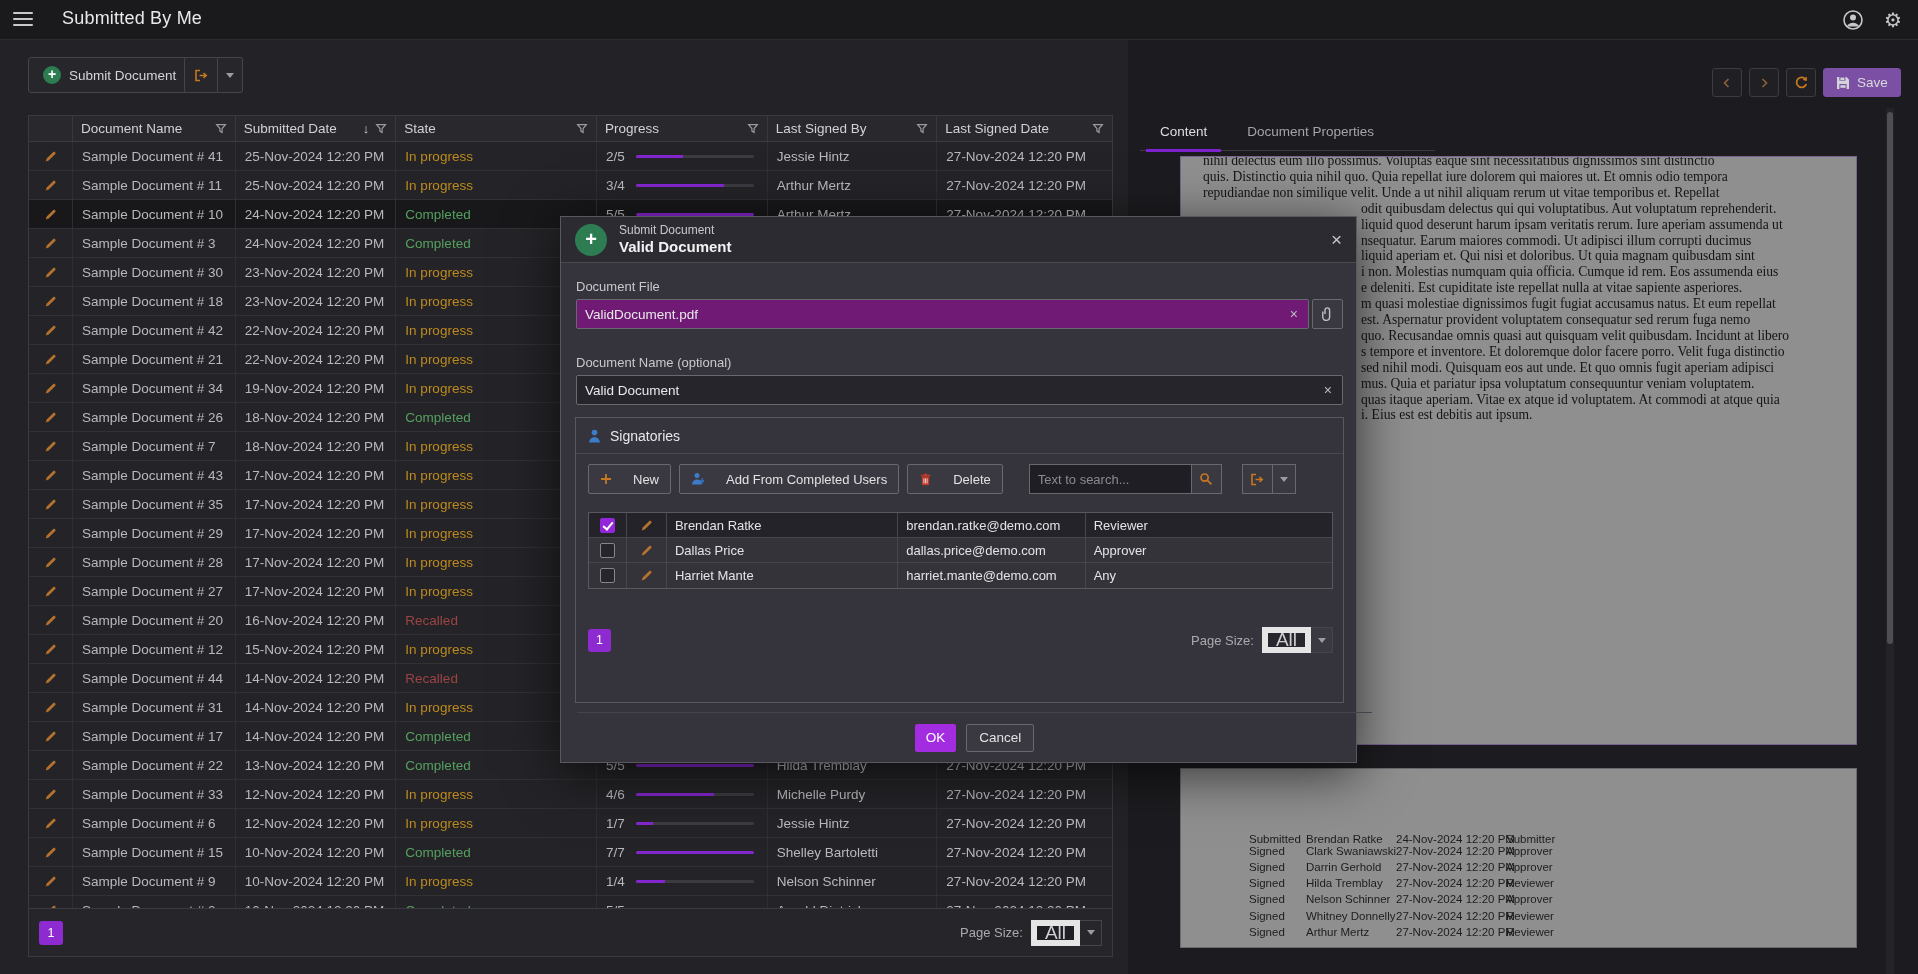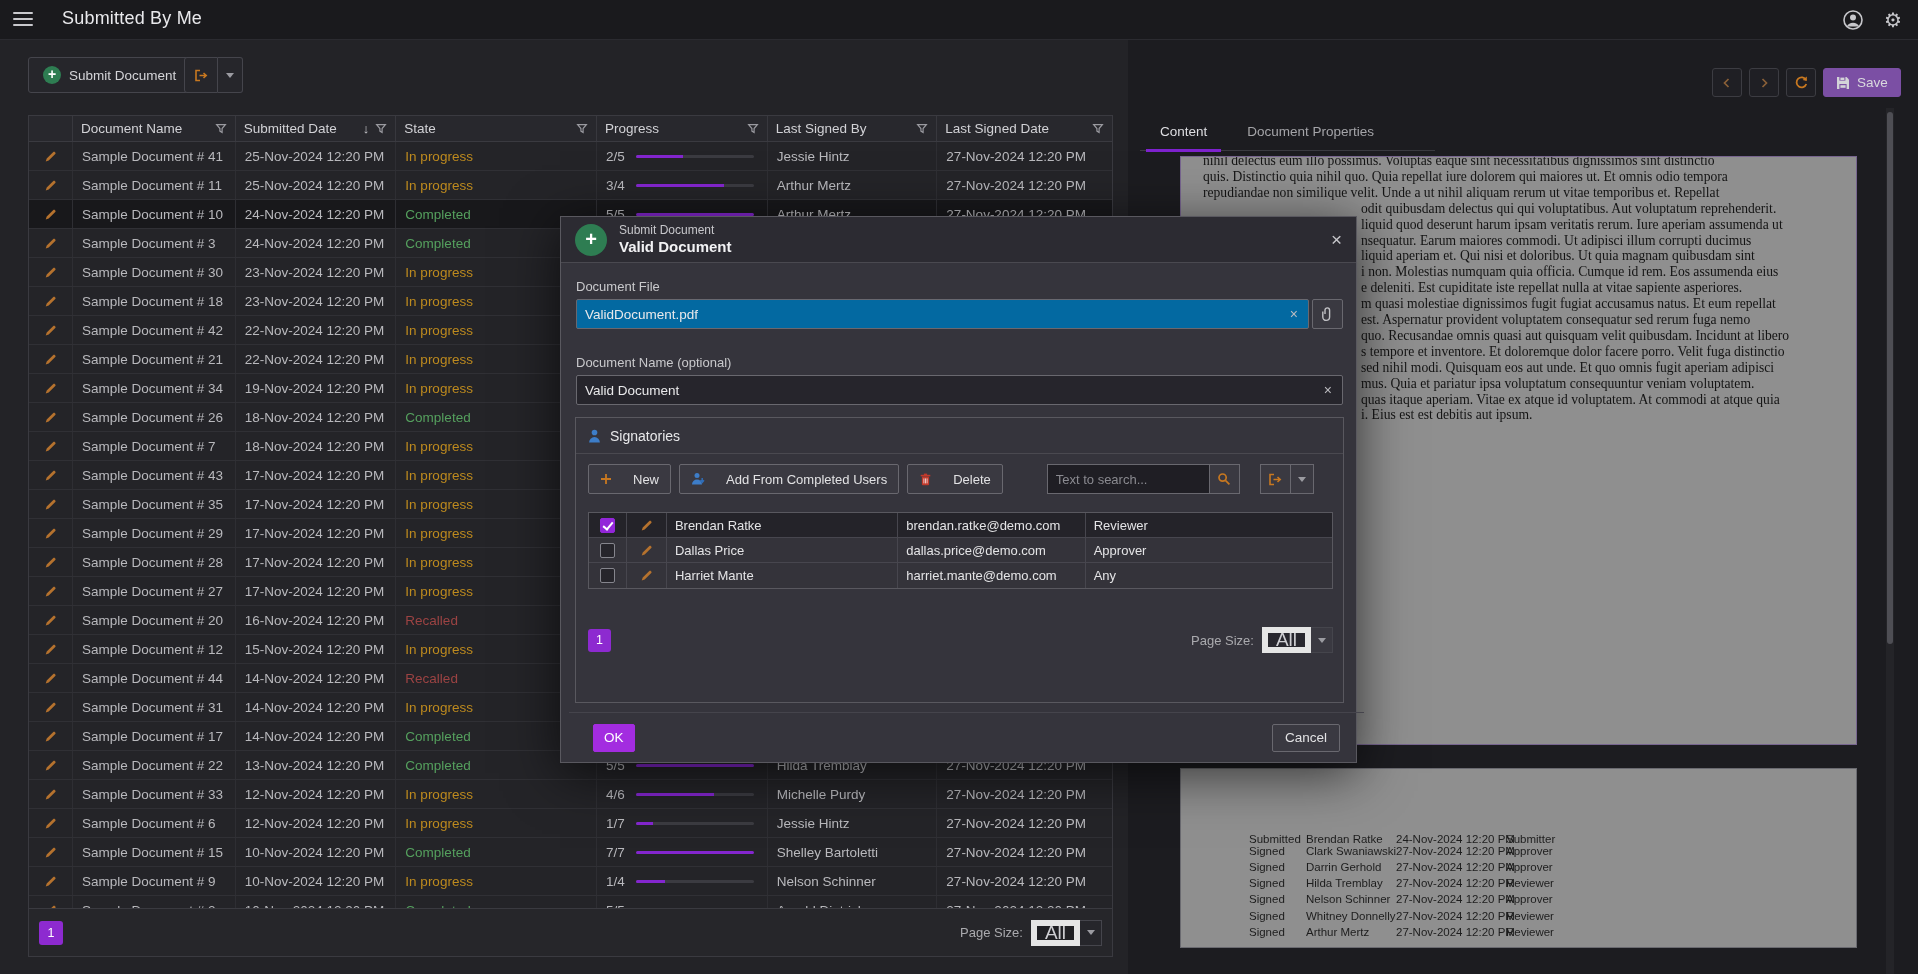--- a/index.html
+++ b/index.html
@@ -66,29 +66,29 @@
   
   .modal{position:absolute;left:560px;top:216px;width:797px;height:547px;background:#35343c;border:1px solid #59585f;box-shadow:0 10px 50px rgba(0,0,0,.65);z-index:10;color:#e4e4e6}
   .mhead{height:46px;background:#2c2b32;border-bottom:1px solid #4a4950;display:flex;align-items:center;padding:0 14px;gap:12px}
   .mgicon{width:32px;height:32px;border-radius:50%;background:#2e7d52;color:#fff;font-size:20px;font-weight:bold;display:flex;align-items:center;justify-content:center;flex:none}
   .mtitles{line-height:1.25}
   .mt-small{font-size:12px;color:#c7c7cb}
   .mt-big{font-size:15px;font-weight:bold;color:#f2f2f4}
   .mclose{margin-left:auto;font-size:19px;color:#c6c6ca;cursor:pointer;background:none;border:none}
   .mlabel{position:absolute;left:15px;font-size:13px;color:#c9c9cc}
   .inrow{position:absolute;left:15px;display:flex;height:30px}
-  .minput{flex:1;display:flex;align-items:center;background:#0369a1;border:1px solid #69686f;border-radius:2px;padding:0 8px}
+  .minput{flex:1;display:flex;align-items:center;background:#701a75;border:1px solid #69686f;border-radius:2px;padding:0 8px}
   .minput input{flex:1;background:transparent;border:none;outline:none;color:#e9e9eb;font-size:13.5px;font-family:"Liberation Sans",sans-serif}
   .clrx{color:#bcbcc0;font-size:14px;cursor:pointer;background:none;border:none;padding:0 2px}
   .attach{width:31px;margin-left:3px;background:#3a3941;border:1px solid #69686f;border-radius:2px;display:flex;align-items:center;justify-content:center;cursor:pointer}
   .group{position:absolute;left:14px;top:200px;width:769px;height:286px;border:1px solid #59585f}
   .ghdr{height:36px;border-bottom:1px solid #4a4950;display:flex;align-items:center;gap:9px;padding:0 12px;font-size:14px;color:#e8e8ea}
   .gtools{display:flex;align-items:center;gap:8px;padding:10px 12px 0 12px}
   .mbtn{display:inline-flex;align-items:center;gap:21px;height:30px;padding:0 11px;background:#3a3941;border:1px solid #69686f;border-radius:2px;color:#e2e2e4;font-size:13px;cursor:pointer;white-space:nowrap}
-  .msearch{display:flex;height:30px;margin-left:36px}
+  .msearch{display:flex;height:30px;margin-left:18px}
   .msearch input{width:162px;background:#1f1e24;border:1px solid #69686f;border-right:none;color:#e2e2e4;font-size:13px;padding:0 8px;outline:none;font-family:"Liberation Sans",sans-serif}
   .msearch input::placeholder{color:#8a8a90}
   .msearch .sbtn{width:31px;background:#3a3941;border:1px solid #69686f;display:flex;align-items:center;justify-content:center;cursor:pointer}
   .msplit{display:flex;height:30px;margin-left:12px}
   .msplit .seg{background:#3a3941;border:1px solid #69686f;display:flex;align-items:center;justify-content:center;cursor:pointer}
   .msplit .s1{width:31px}
   .msplit .s2{width:23px;border-left:none}
   .stable{position:absolute;left:12px;top:94px;width:745px;border:1px solid #59585f;font-size:13px}
   .shead{display:flex;height:26px;background:#302f36;border-bottom:1px solid #54535a;color:#dcdcde}
   .scell{display:flex;align-items:center;gap:6px;padding:0 8px;border-right:1px solid #47464e;overflow:hidden;white-space:nowrap}
@@ -96,21 +96,21 @@
   .s0{width:38px;justify-content:center}.s1w{width:40px;justify-content:center}.s2w{width:232px}.s3w{width:188px}.s4w{width:247px}
   .srow{display:flex;height:25px;background:#34333a;border-bottom:1px solid #47464e;color:#e4e4e6;cursor:pointer}
   .srow:last-child{border-bottom:none}
   .srow.sel{background:#242329}
   .cb{width:15px;height:15px;border:1px solid #85858d;border-radius:2px;background:#26252b;position:relative;cursor:pointer;flex:none}
   .cb.on,.cb.ind{background:#9326d9;border-color:#9326d9}
   .cb.on::after{content:"";position:absolute;left:4.5px;top:1.5px;width:4px;height:8px;border:solid #fff;border-width:0 2px 2px 0;transform:rotate(40deg)}
   .cb.ind::after{content:"";position:absolute;left:3.5px;top:6px;width:7px;height:2.5px;background:#fff}
   .gpager{position:absolute;left:12px;top:204px;width:745px;height:36px;display:flex;align-items:center}
   .gpager .pagebtn{width:23px;height:23px}
-  .mfoot{position:absolute;left:8px;bottom:0;width:100%;height:50px;border-top:1px solid #45444c;display:flex;align-items:center;justify-content:space-between;gap:10px;padding:0 24px}
+  .mfoot{position:absolute;left:16px;bottom:0;width:100%;height:50px;border-top:1px solid #45444c;display:flex;align-items:center;justify-content:center;gap:10px;padding:0 24px}
   .okbtn{min-width:38px;height:28px;background:#a32ce0;border:1px solid #a32ce0;border-radius:2px;color:#fff;font-size:13.5px;padding:0 10px;cursor:pointer}
   .cancelbtn{height:28px;background:#3a3941;border:1px solid #69686f;border-radius:2px;color:#e2e2e4;font-size:13.5px;padding:0 12px;cursor:pointer}
   svg{display:block}
 </style>
 </head>
 <body>
 
 <div class="topbar">
   <div class="burger">
       <span></span>

